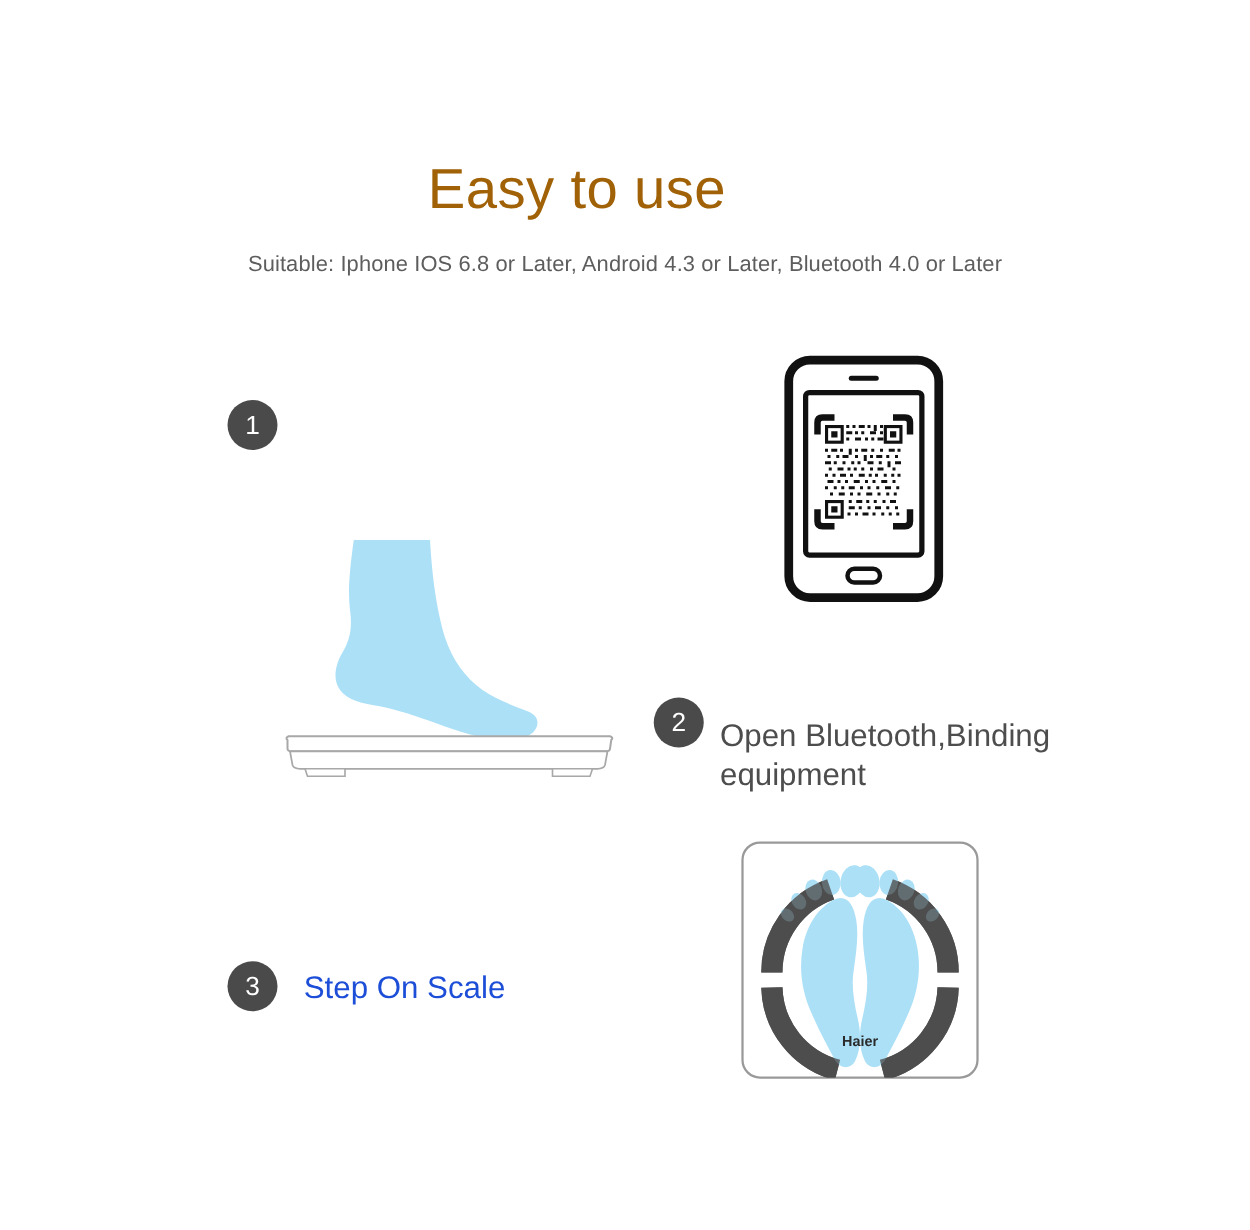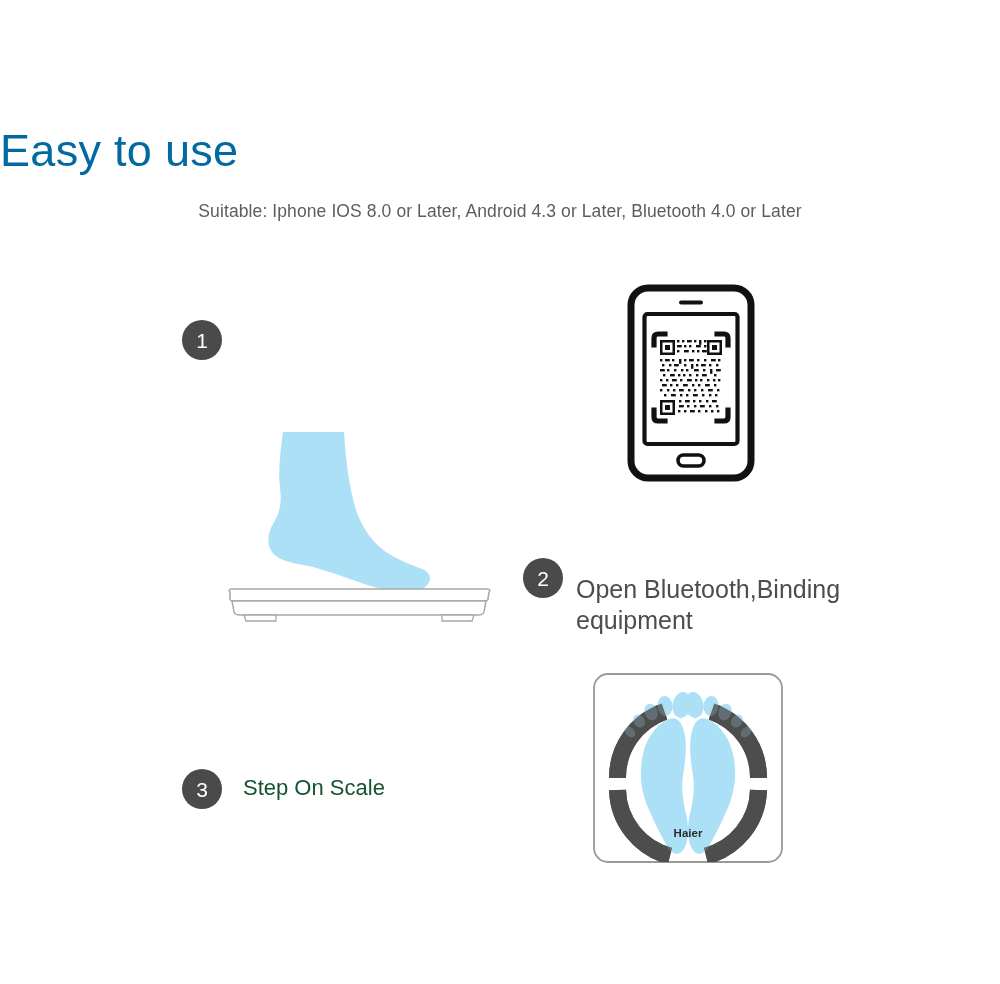--- a/index.html
+++ b/index.html
@@ -33,24 +33,25 @@
     font-weight: 300;
     letter-spacing: 0.5px;
     color: #171717;
     line-height: 1.0;
   }
   .subtitle {
     position: absolute;
     top: 128px;
     left: 0;
     width: 923px;
+    text-align: center;
     font-size: 45px;
     font-weight: 300;
     letter-spacing: 0.3px;
-    color: #0369a1;
+    color: #a16207;
     line-height: 1.0;
   }
   .compat {
     position: absolute;
     top: 203px;
     left: 0;
     width: 1000px;
     text-align: center;
     font-size: 17.5px;
     font-weight: 300;
@@ -88,23 +89,23 @@
     left: 576px;
     top: 562px;
     width: 300px;
     font-size: 25px;
     line-height: 1.24;
     margin-top: 12px;
   }
   #step3-heading {
     left: 243px;
     top: 775px;
-    font-size: 22px;
+    font-size: 25px;
     line-height: 1.2;
-    color: #14532d;
+    color: #1d4ed8;
   }
   #step3-body {
     left: 243px;
     top: 810px;
     width: 290px;
     font-size: 20px;
     line-height: 1.33;
     color: #555555;
   }
 
@@ -115,21 +116,21 @@
   #scale-top-illustration { left: 592px; top: 672px; text-align: center; }
 </style>
 </head>
 <body>
 
 <div class="page">
 
 
   <div class="subtitle">Easy to use</div>
 
-  <div class="compat">Suitable: Iphone IOS 8.0 or Later,  Android 4.3 or Later, Bluetooth 4.0 or Later</div>
+  <div class="compat">Suitable: Iphone IOS 6.8 or Later,  Android 4.3 or Later, Bluetooth 4.0 or Later</div>
 
   <div class="badge" id="badge-1">1</div>
 
   <div class="illus" id="phone-illustration">
     <svg width="130" height="200" viewBox="0 0 130 200" xmlns="http://www.w3.org/2000/svg">
 
       <rect x="5" y="5" width="120" height="190" rx="17" ry="17" fill="#ffffff" stroke="#111111" stroke-width="7"></rect>
 
       <rect x="18.5" y="31" width="93" height="130" rx="3" ry="3" fill="#ffffff" stroke="#111111" stroke-width="4.2"></rect>
 

